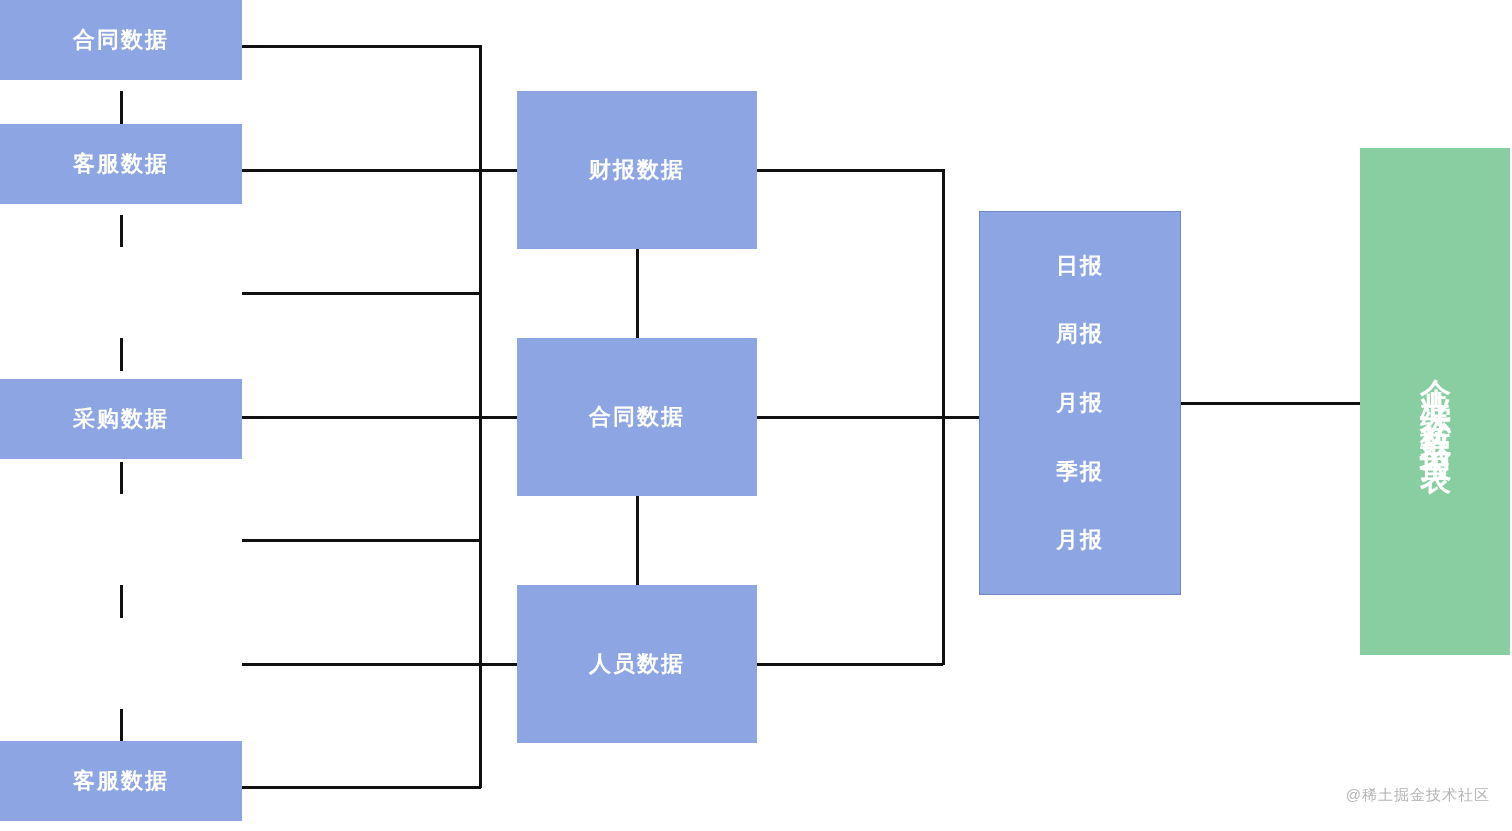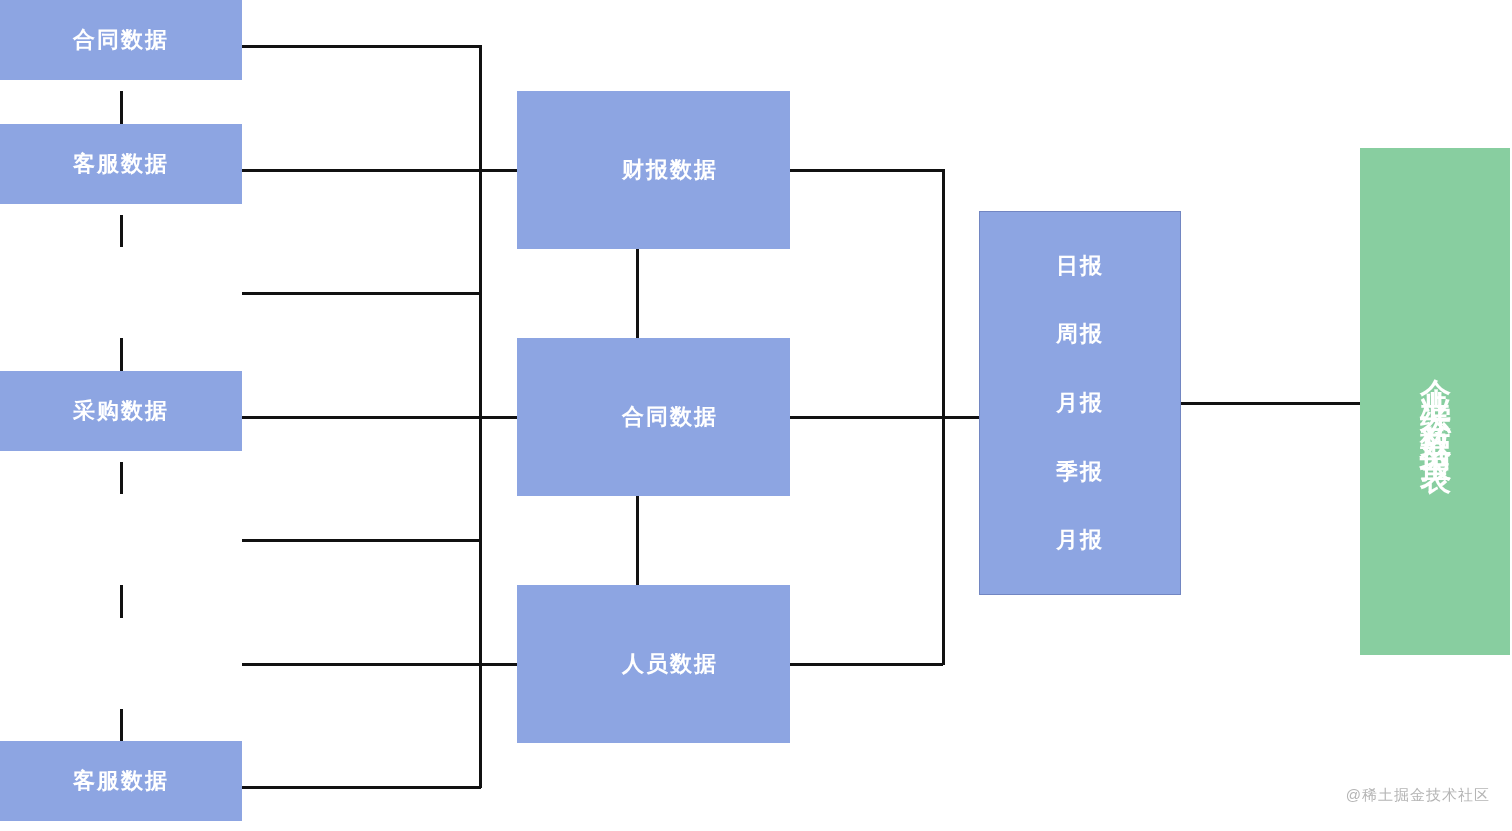--- a/index.html
+++ b/index.html
@@ -34,21 +34,20 @@
   .green { background: var(--box-green, #88cea0); }
   .src {
     left: 0;
     width: 242px;
     height: 80px;
   }
   .agg {
     left: 517px;
     width: 240px;
     height: 158px;
-    padding-left: 33px;
   }
   .report {
     position: absolute;
     left: 979px;
     top: 211px;
     width: 202px;
     height: 384px;
     box-sizing: border-box;
     border: 1px solid #7286c2;
     display: flex;
@@ -124,21 +123,21 @@
 
     <line x1="1181" y1="403" x2="1361" y2="403"></line>
   </svg>
 
   <div class="node blue src" style="top:0">
     <span>合同数据</span>
   </div>
   <div class="node blue src" style="top:124px">
     <span>客服数据</span>
   </div>
-  <div class="node blue src" style="top:371px">
+  <div class="node blue src" style="top:379px">
     <span>采购数据</span>
   </div>
   <div class="node blue src" style="top:741px">
     <span>客服数据</span>
   </div>
 
   <div class="node blue agg" style="top:91px">
     <span>财报数据</span>
   </div>
   <div class="node blue agg" style="top:338px">

